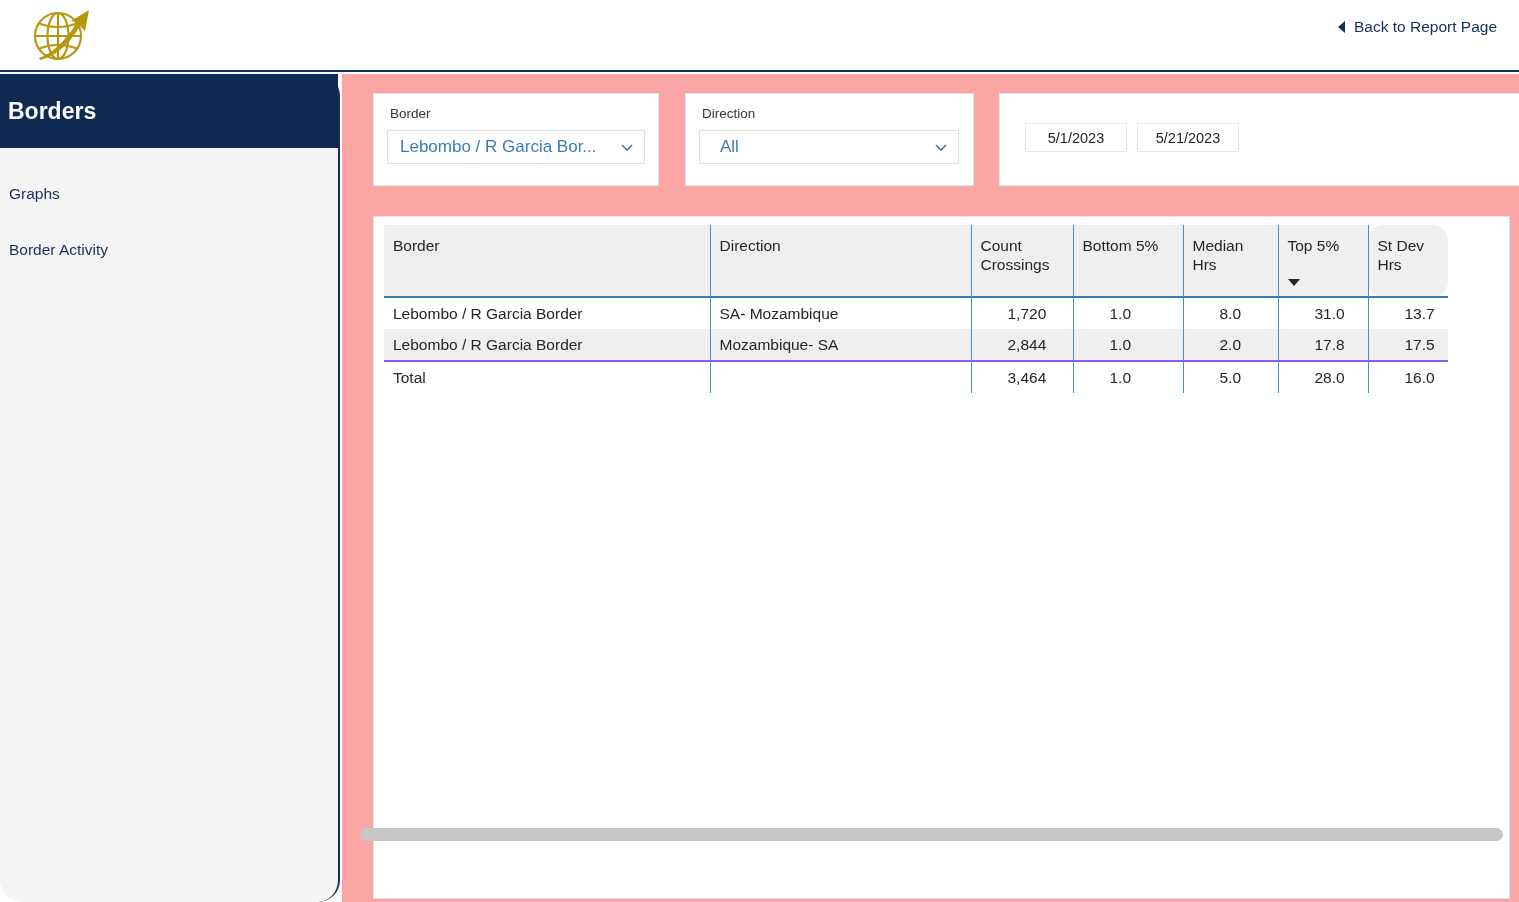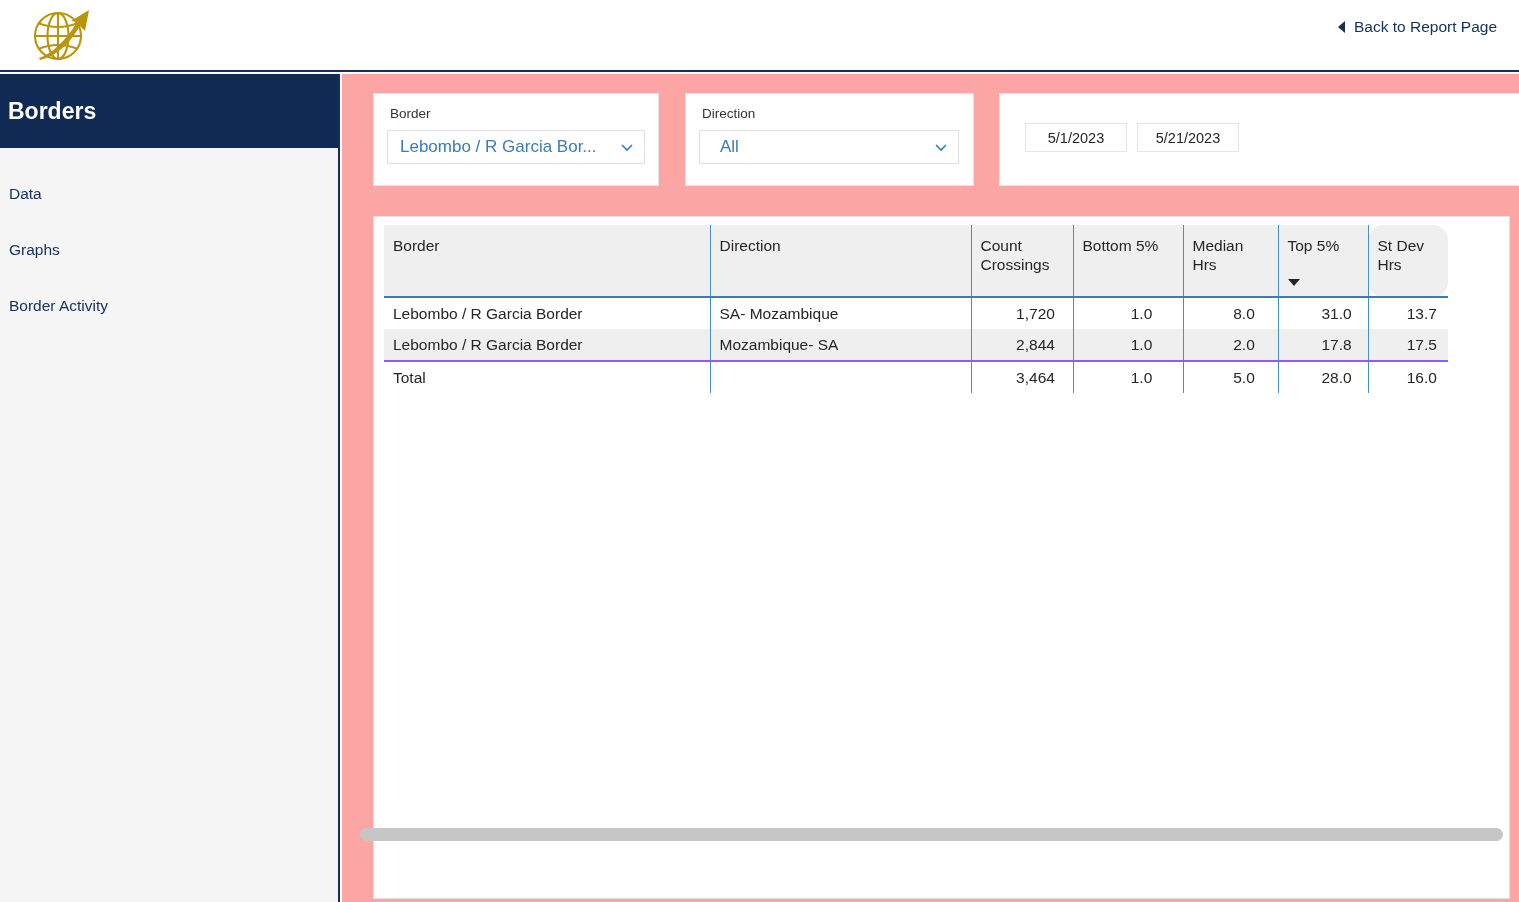--- a/index.html
+++ b/index.html
@@ -45,20 +45,21 @@
   }
 
   
   .sidebar {
     position: absolute;
     left: 0; top: 74px;
     width: 340px;
     height: 828px;
     background: #f5f5f5;
     border-right: 2px solid #12305c;
+    border-radius: 22px;
   }
   .sidebar-header {
     height: 74px;
     background: #102a54;
     display: flex;
     align-items: center;
     padding-left: 8px;
   }
   .sidebar-title {
     color: #ffffff;
@@ -190,21 +191,21 @@
     border-right: 6px solid transparent;
     border-top: 7px solid #252525;
   }
   table.matrix tbody td {
     height: 31px;
     line-height: 31px;
     padding-top: 0;
     border-right: 1px solid #4a8fc4;
   }
   table.matrix tbody td:last-child { border-right: none; }
-  table.matrix tbody td.num { text-align: center; padding-left: 36px; }
+  table.matrix tbody td.num { text-align: left; padding-left: 36px; }
   tr.alt td { background: #efefef; }
   tr.total td {
     border-top: 2px solid #8b5cf6;
   }
 
   .col-border { width: 326px; }
   .col-direction { width: 261px; }
   .col-count { width: 102px; }
   .col-bottom { width: 110px; }
   .col-median { width: 95px; }
@@ -245,23 +246,20 @@
     <span class="back-caret"></span>
     <span>Back to Report Page</span>
   </div>
 </div>
 
 <div class="sidebar">
   <div class="sidebar-header">
     <span class="sidebar-title">Borders</span>
   </div>
   <div class="sidebar-nav">
-    <div class="sidebar-item">
-      <span>Data</span>
-    </div>
     <div class="sidebar-item">
       <span>Graphs</span>
     </div>
     <div class="sidebar-item">
       <span>Border Activity</span>
     </div>
   </div>
 </div>
 
 <div class="content">

